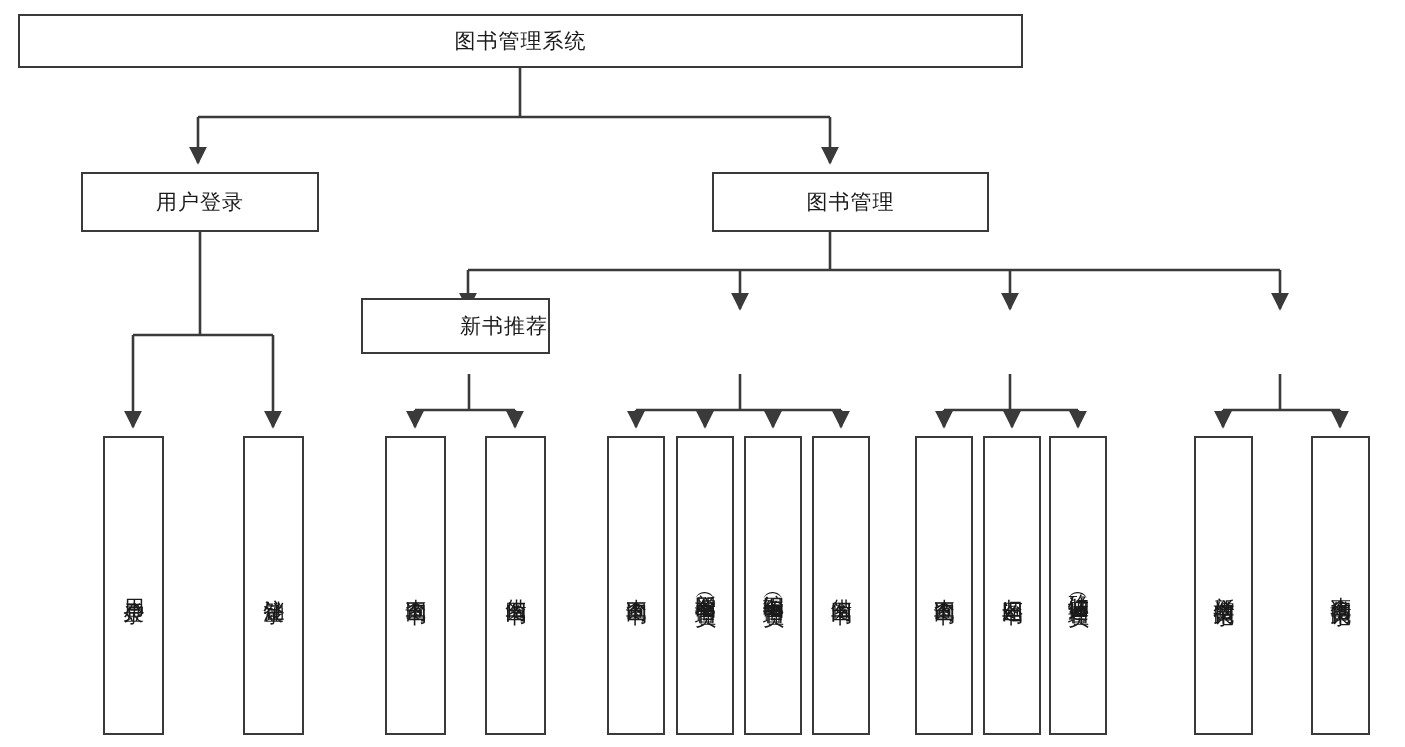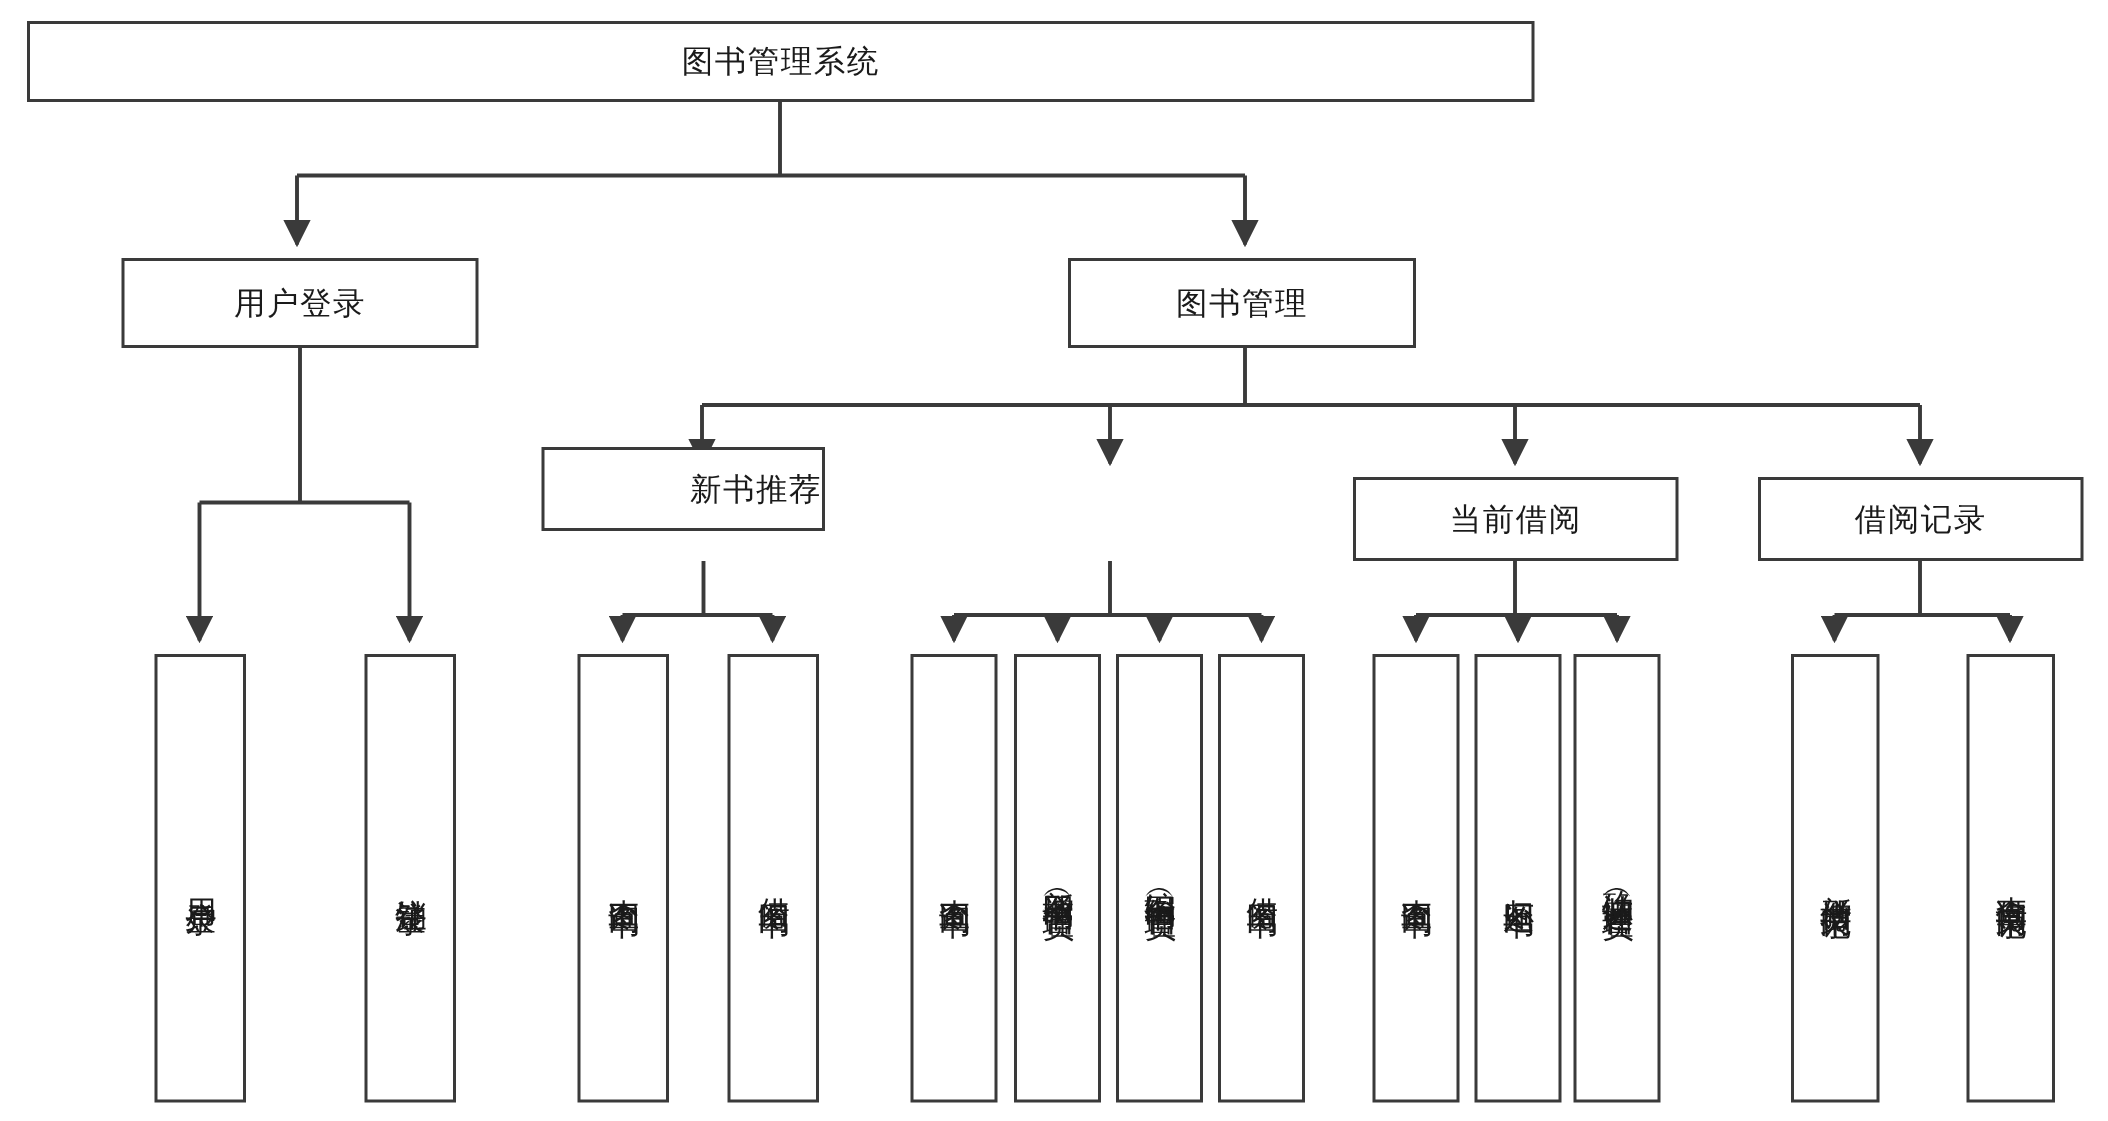--- a/index.html
+++ b/index.html
@@ -119,32 +119,26 @@
     </g>
   </svg>
 
   <div class="node h" style="left:18px; top:14px; width:1005px; height:54px;">
     <span class="txt">图书管理系统</span>
   </div>
 
   <div class="node h" style="left:81px; top:172px; width:238px; height:60px;">
     <span class="txt">用户登录</span>
   </div>
-  <div class="node h" style="left:712px; top:172px; width:232px; height:60px;">
+  <div class="node h" style="left:712px; top:172px; width:277px; height:60px;">
     <span class="txt">图书管理</span>
   </div>
 
   <div class="node h" style="left:361px; top:298px; width:189px; height:56px;justify-content:flex-end;">
     <span class="txt">新书推荐</span>
-  </div>
-  <div class="node h" style="left:902px; top:318px; width:217px; height:56px;">
-    <span class="txt">当前借阅</span>
-  </div>
-  <div class="node h" style="left:1172px; top:318px; width:217px; height:56px;">
-    <span class="txt">借阅记录</span>
   </div>
 
   <div class="node v" style="left:103px; top:436px; width:61px; height:299px;">
     <span class="txt">用户登录</span>
   </div>
   <div class="node v" style="left:243px; top:436px; width:61px; height:299px;">
     <span class="txt">注销登录</span>
   </div>
   <div class="node v" style="left:385px; top:436px; width:61px; height:299px;">
     <span class="txt">查询图书</span>

